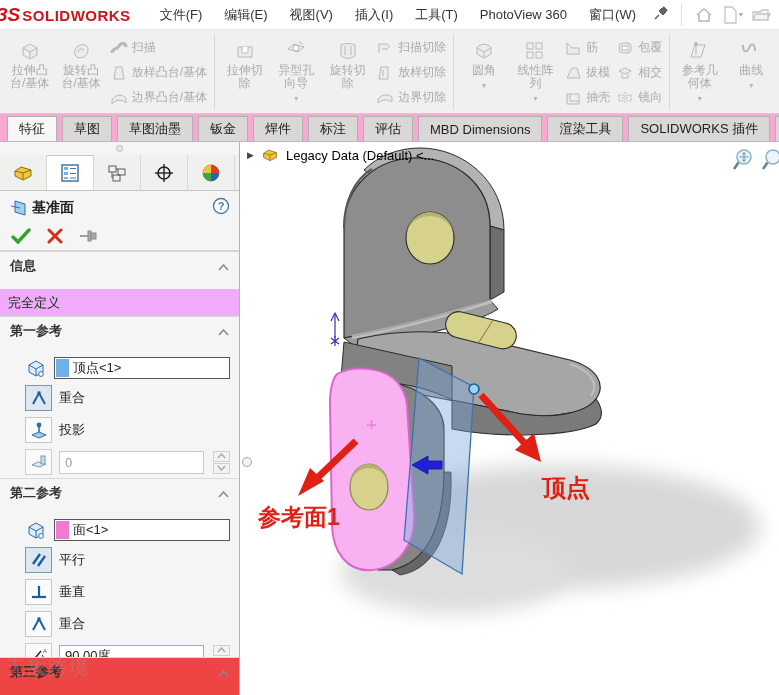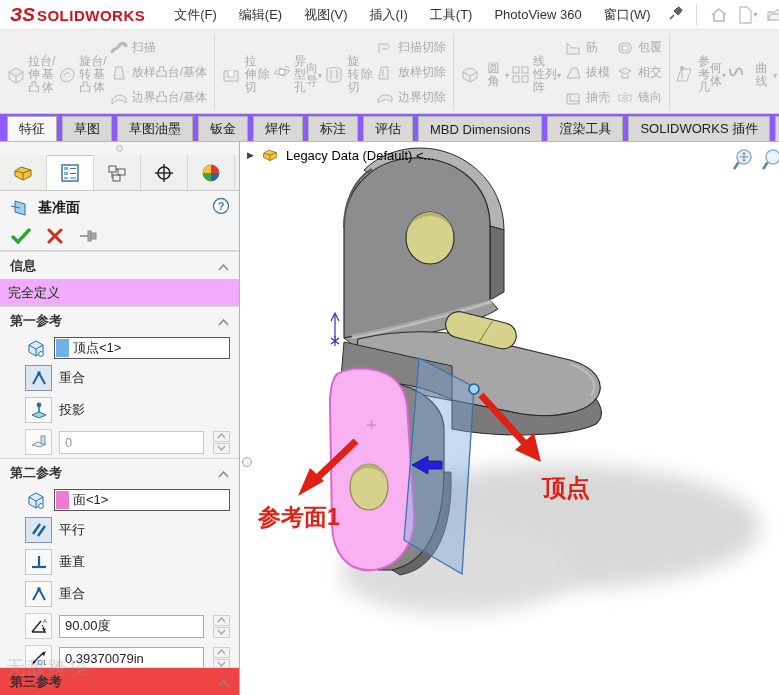--- a/index.html
+++ b/index.html
@@ -1,70 +1,70 @@
 <!DOCTYPE html>
 <html><head>
 <meta charset="utf-8">
 <style>
   * { box-sizing: border-box; margin: 0; padding: 0; }
   html,body { width:779px; height:695px; overflow:hidden; background:#fff;
     font-family:"Liberation Sans","DejaVu Sans",sans-serif; font-size:13px; color:#222; }
 
   
   .titlebar { height:30px; display:flex; align-items:center; background:#fff;
-    border-bottom:1px solid #e6e6e6; padding:0 6px; }
+    border-bottom:1px solid #e6e6e6; padding:0 6px;justify-content:flex-end; }
   .logo { display:flex; align-items:baseline; gap:2px; margin:0 18px 0 4px; white-space:nowrap; }
   .logo-mark { color:#d1121b; font-weight:bold; font-style:italic; font-size:19px; }
   .logo-text { color:#d1121b; font-weight:bold; font-size:15px; letter-spacing:.5px; }
   .menu-item { padding:0 11px; font-size:13px; color:#333; cursor:default; white-space:nowrap; }
   .pin-btn { margin:0 6px; }
   .tb-sep { width:1px; height:22px; background:#ddd; margin:0 6px; }
   .quick-icons { display:flex; align-items:center; gap:4px; margin-left:auto; }
   .qi { display:flex; align-items:center; gap:1px; padding:2px; }
   .dd-sm { font-size:8px; color:#aaa; }
 
   
   .ribbon { height:84px; background:#f1f0ef; display:flex; align-items:stretch;
     padding:3px 2px 2px 4px; border-bottom:1px solid #cfcfcf; }
-  .rb-big { width:52px; display:flex; align-items:center;
+  .rb-big { width:52px; display:flex; flex-direction:column; align-items:center;
     padding-top:5px; color:#ababab; font-size:12px; line-height:13px; text-align:center; }
   .rb-big .rb-ic { height:26px; display:flex; align-items:center; }
   .rb-col { display:flex; flex-direction:column; justify-content:space-between; padding:6px 3px;gap:8px; }
   .rb-small { display:flex; align-items:center; gap:4px; color:#ababab; font-size:12px; height:20px; white-space:nowrap; }
   .rb-div { width:1px; background:#dad9d8; margin:1px 4px; }
   .dd { font-size:8px; color:#b5b5b5; margin-top:2px; }
   .gi { display:block; }
 
   
-  .tabrow { height:28px; background:#8b5cf6; display:flex; align-items:flex-end;
+  .tabrow { height:28px; background:#f9a8d4; display:flex; align-items:flex-end;
     padding:0 0 0 7px; border-bottom:1px solid #b9b9b9; }
   .tab { height:25px; padding:0 11px; margin-right:5px; display:flex; align-items:center;
     background:#d9d8d7; border:1px solid #b1b1b1; border-bottom:none; font-size:13px;
     color:#222; white-space:nowrap; }
   .tab.active { background:#f7f7f6; }
 
   
   .main { display:flex; height:553px; }
   .panel { width:240px; background:#f5f5f5; border-right:1px solid #b3b3b3;
     position:relative; overflow:hidden; }
   .viewport { flex:1; position:relative; background:#fff; }
 
   
   .pm-grip { height:13px; display:flex; align-items:center; justify-content:center; }
   .grip-dot { width:7px; height:7px; border-radius:50%; background:#e8e8e8; border:1px solid #bdbdbd; }
   .pm-tabs { height:36px; display:flex; background:#f0f0ef; border-bottom:1px solid #c6c6c6; }
   .pm-tab { width:47px; display:flex; align-items:center; justify-content:center;
     border-right:1px solid #d8d8d8; }
   .pm-tab.active { background:#ffffff; border-top:1px solid #c6c6c6; }
-  .pm-title { height:33px; display:flex; align-items:center; gap:7px; padding:0 9px; }
+  .pm-title { height:33px; display:flex; align-items:center; gap:1px; padding:0 9px; }
   .pm-title .t { font-weight:bold; font-size:14px; }
   .pm-help { margin-left:auto; }
   .pm-actions { height:27px; display:flex; align-items:center; gap:16px; padding:0 11px;
     border-bottom:1px solid #d2d2d2; }
-  .sec-h { display:flex; align-items:center; padding:5px 10px 4px; border-top:1px solid #dadada;
+  .sec-h { display:flex; align-items:center; padding:5px 10px 14px; border-top:1px solid #dadada;
     font-weight:bold; color:#333; }
   .sec-h .chev { margin-left:auto; }
   .status-bar { height:27px; background:#f0abfc; display:flex; align-items:center;
     padding:0 8px; color:#0d2e0d; }
   .row { display:flex; align-items:center; gap:7px; padding:3px 9px 3px 9px;margin-left:16px; }
   .sel-box { flex:1; height:22px; background:#fff; border:1px solid #555; display:flex;
     align-items:center; overflow:hidden; }
   .sel-chip { width:13px; align-self:stretch; margin:1px; }
   .sel-txt { padding-left:3px; font-size:13px; }
   .btn-sq { width:27px; height:26px; border:1px solid #c6c6c6; background:#fafafa;

